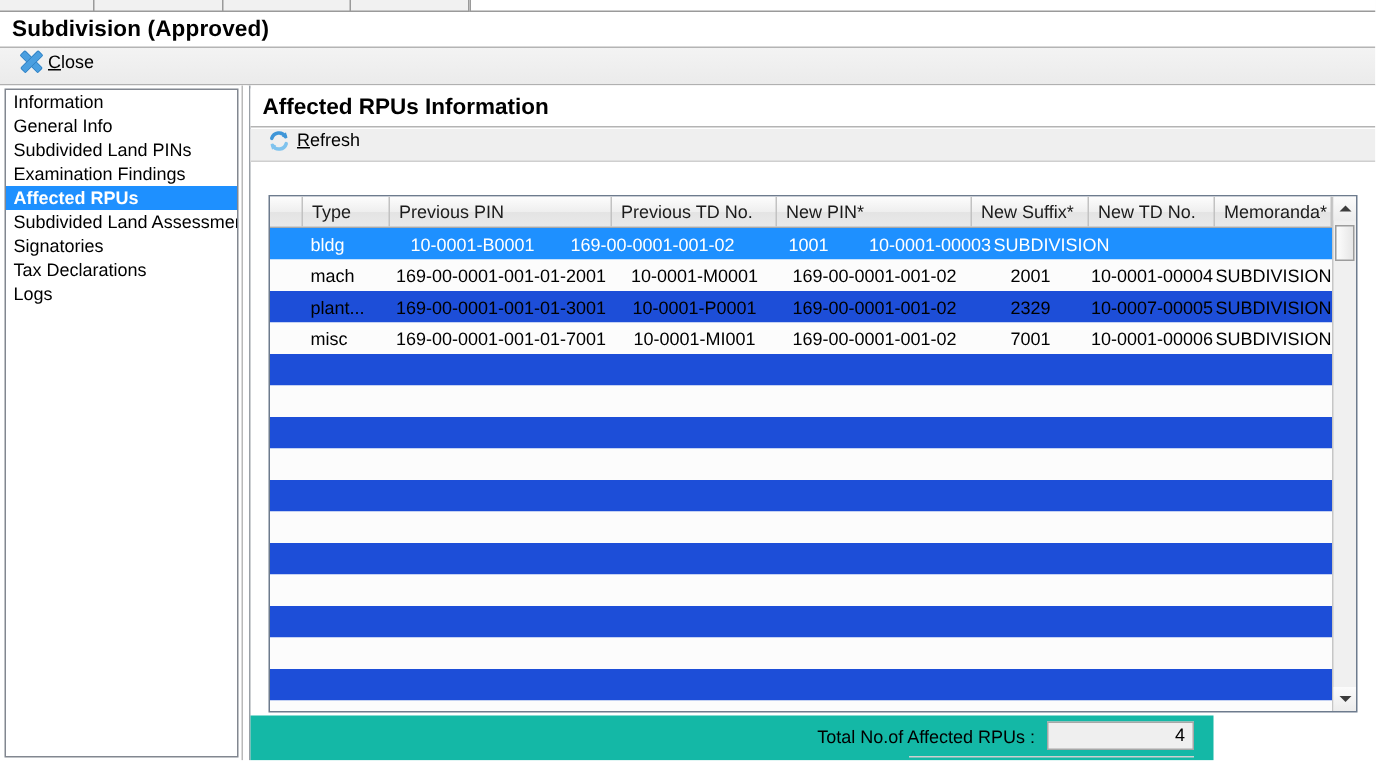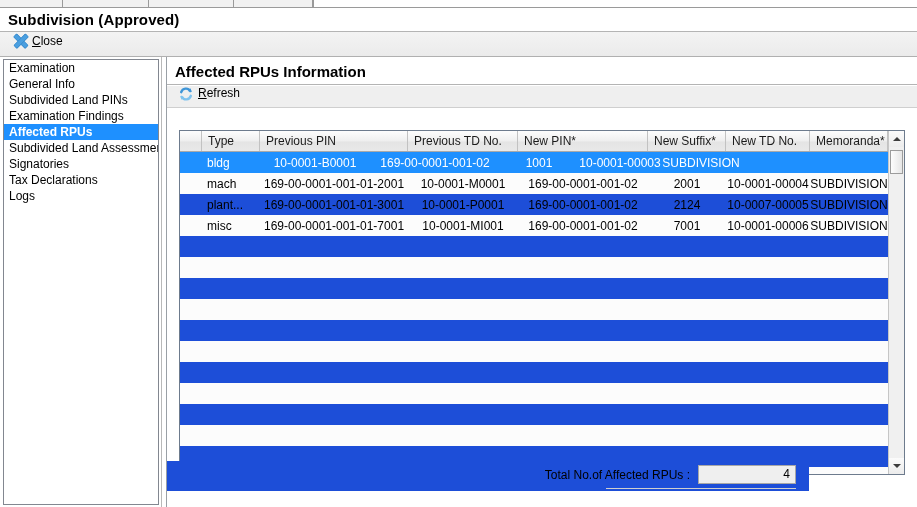--- a/index.html
+++ b/index.html
@@ -292,23 +292,23 @@
     width: 13px; height: 24px;
     background: linear-gradient(to right,#fdfdfd,#e6e6e6);
     border: 1px solid #9c9c9c;
     box-sizing: border-box;
     cursor: default;
   }
 
   
   .footer {
     position: absolute;
-    left: 0; top: 404px;
+    left: 0; top: 420px;
     width: 642px; height: 30px;
-    background: #1d4ed8;
+    background: #14b8a6;
     box-sizing: border-box;
   }
   .total-row {
     position: absolute;
     right: 13px; top: 4px;
     display: flex;
     align-items: center;
     gap: 8px;
   }
   .total-label {
@@ -352,21 +352,21 @@
   <div class="toolbar">
     <div class="tb-btn">
       <span class="ico-x"></span>
       <span class="tb-label"><u>C</u><span>lose</span></span>
     </div>
   </div>
 
   <div class="body-area">
 
     <div class="sidebar">
-      <div class="side-item">Examination</div>
+      <div class="side-item">Information</div>
       <div class="side-item">General Info</div>
       <div class="side-item">Subdivided Land PINs</div>
       <div class="side-item">Examination Findings</div>
       <div class="side-item selected">Affected RPUs</div>
       <div class="side-item">Subdivided Land Assessments</div>
       <div class="side-item">Signatories</div>
       <div class="side-item">Tax Declarations</div>
       <div class="side-item">Logs</div>
     </div>
 
@@ -420,21 +420,21 @@
                 <div class="td c" style="width: 78px; flex: 0 0 78px;">2001</div>
                 <div class="td c" style="width: 84px; flex: 0 0 84px;">10-0001-00004</div>
                 <div class="td c" style="width: 78px; flex: 0 0 78px;">SUBDIVISION</div>
               </div>
               <div class="row odd">
                 <div class="td c" style="width: 22px; flex: 0 0 22px;"></div>
                 <div class="td l" style="width: 58px; flex: 0 0 58px;">plant...</div>
                 <div class="td c" style="width: 148px; flex: 0 0 148px;">169-00-0001-001-01-3001</div>
                 <div class="td c" style="width: 110px; flex: 0 0 110px;">10-0001-P0001</div>
                 <div class="td c" style="width: 130px; flex: 0 0 130px;">169-00-0001-001-02</div>
-                <div class="td c" style="width: 78px; flex: 0 0 78px;">2124</div>
+                <div class="td c" style="width: 78px; flex: 0 0 78px;">2329</div>
                 <div class="td c" style="width: 84px; flex: 0 0 84px;">10-0007-00005</div>
                 <div class="td c" style="width: 78px; flex: 0 0 78px;">SUBDIVISION</div>
               </div>
               <div class="row even">
                 <div class="td c" style="width: 22px; flex: 0 0 22px;"></div>
                 <div class="td l" style="width: 58px; flex: 0 0 58px;">misc</div>
                 <div class="td c" style="width: 148px; flex: 0 0 148px;">169-00-0001-001-01-7001</div>
                 <div class="td c" style="width: 110px; flex: 0 0 110px;">10-0001-MI001</div>
                 <div class="td c" style="width: 130px; flex: 0 0 130px;">169-00-0001-001-02</div>
                 <div class="td c" style="width: 78px; flex: 0 0 78px;">7001</div>

